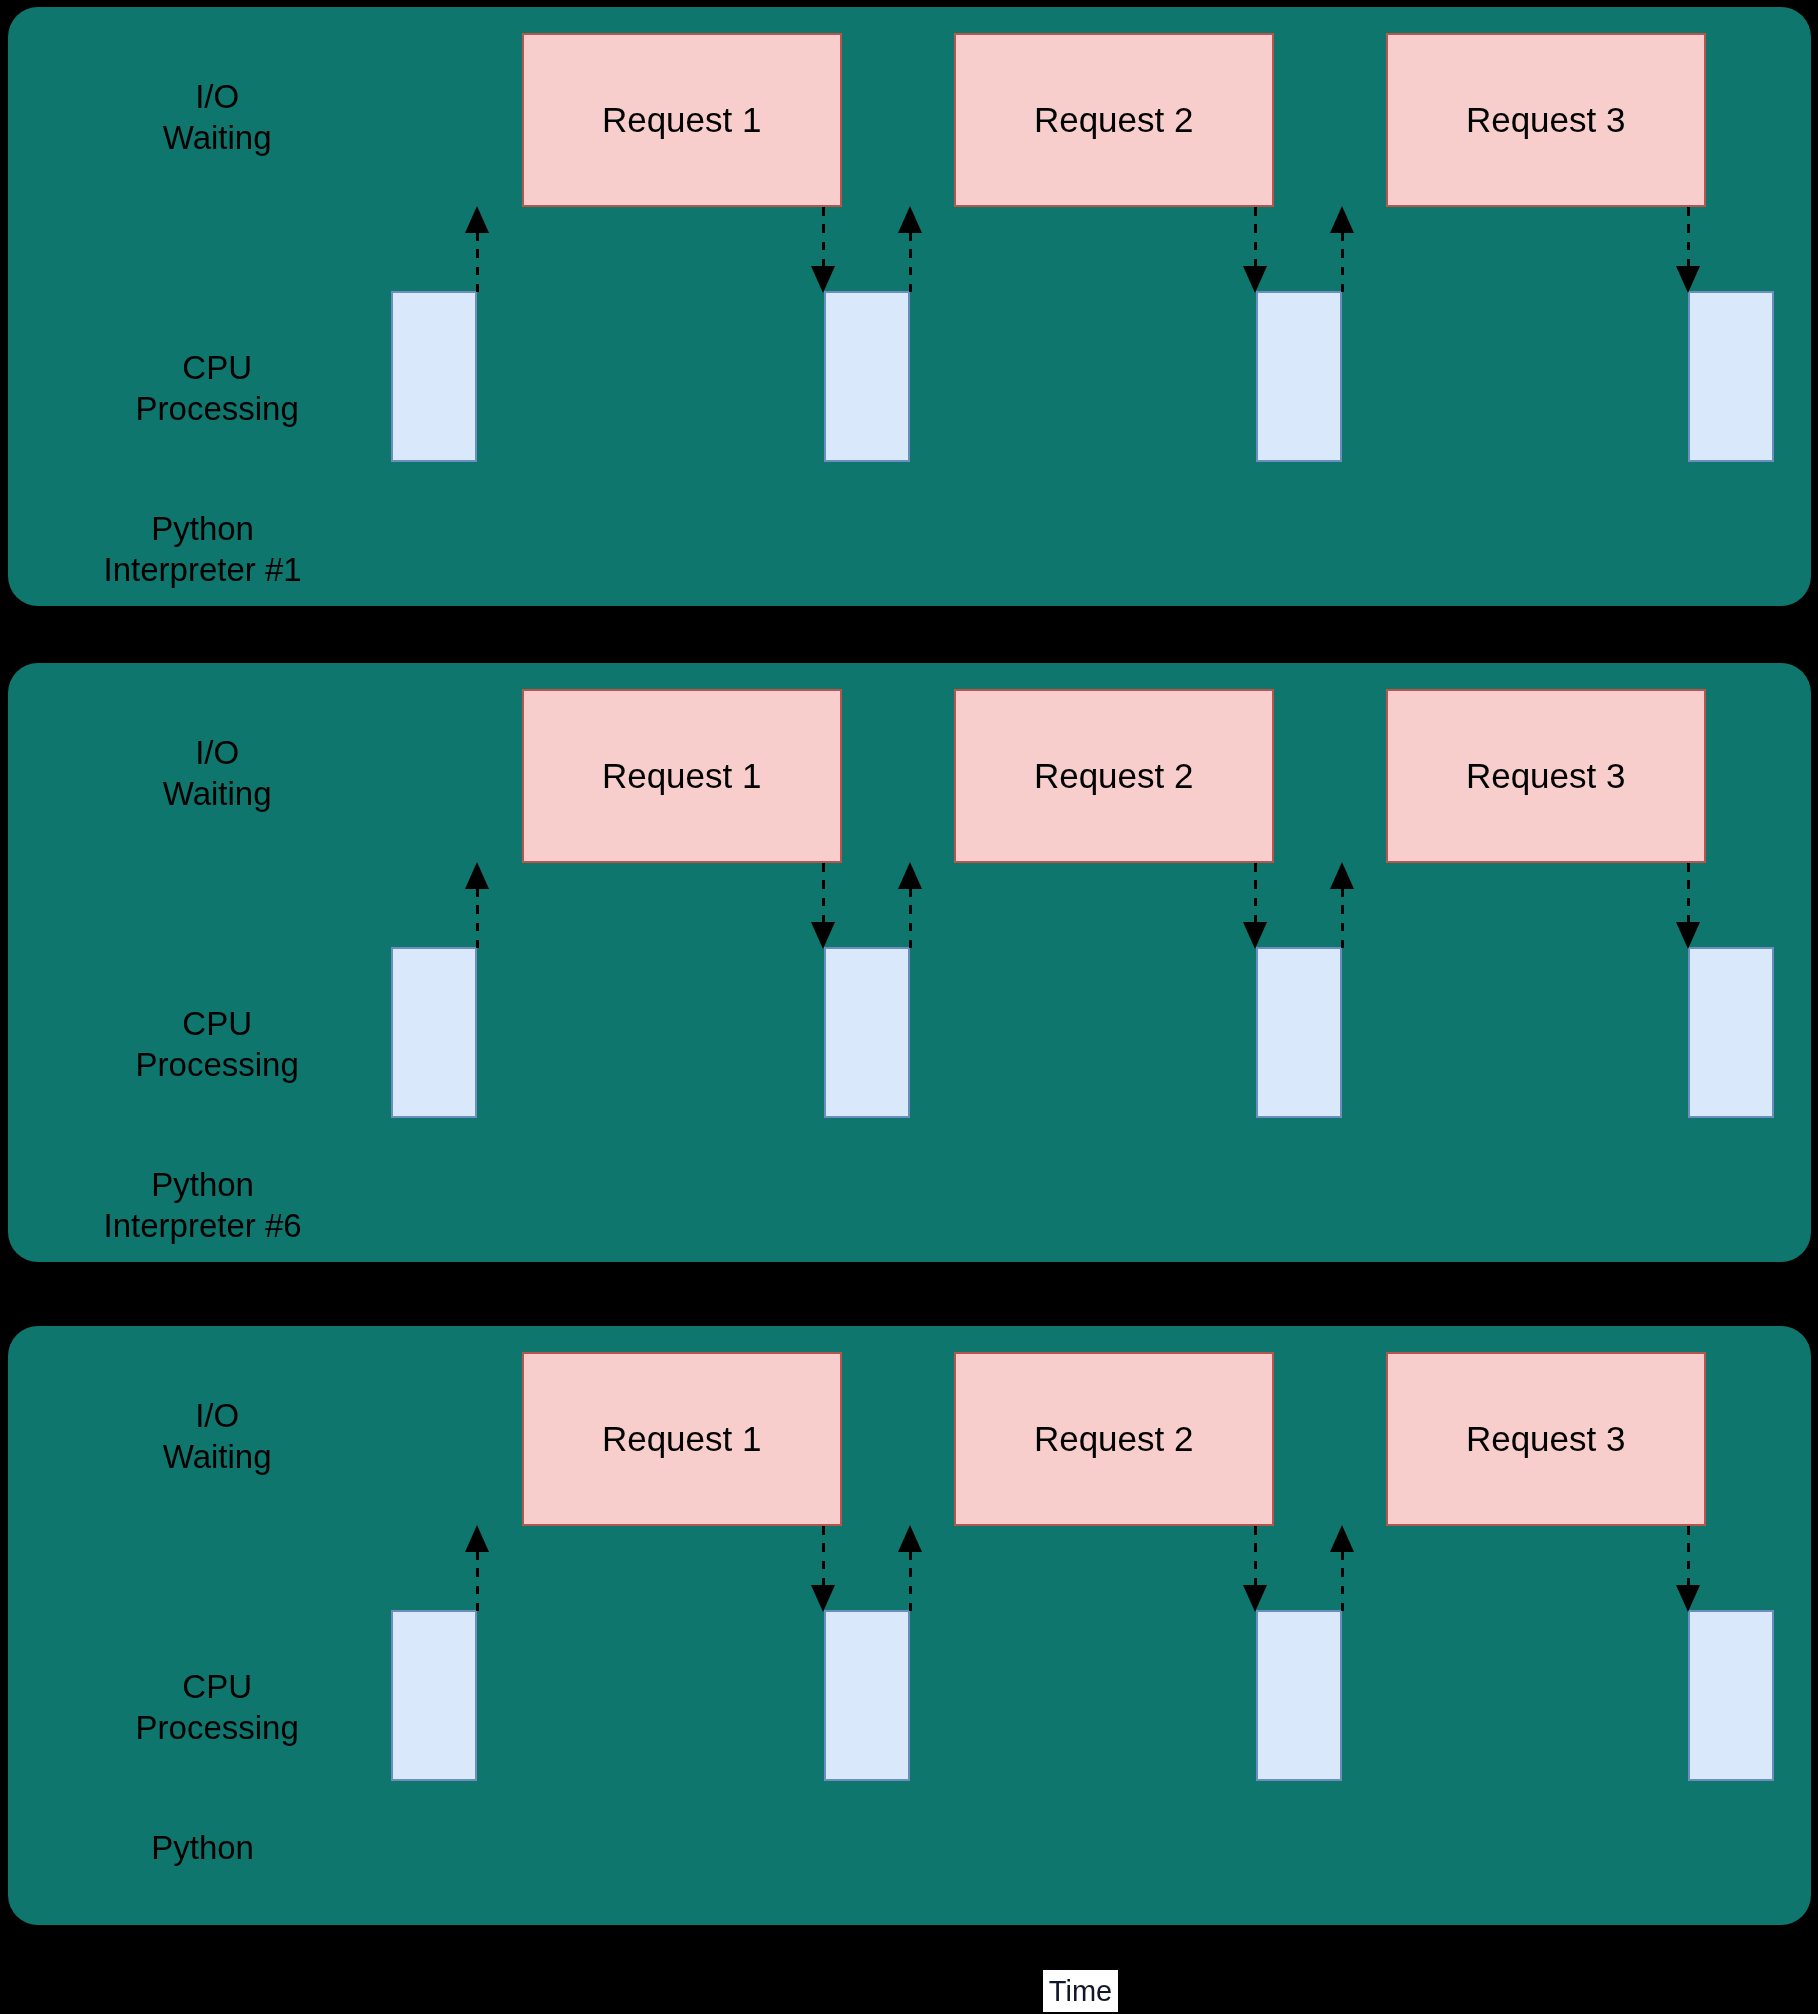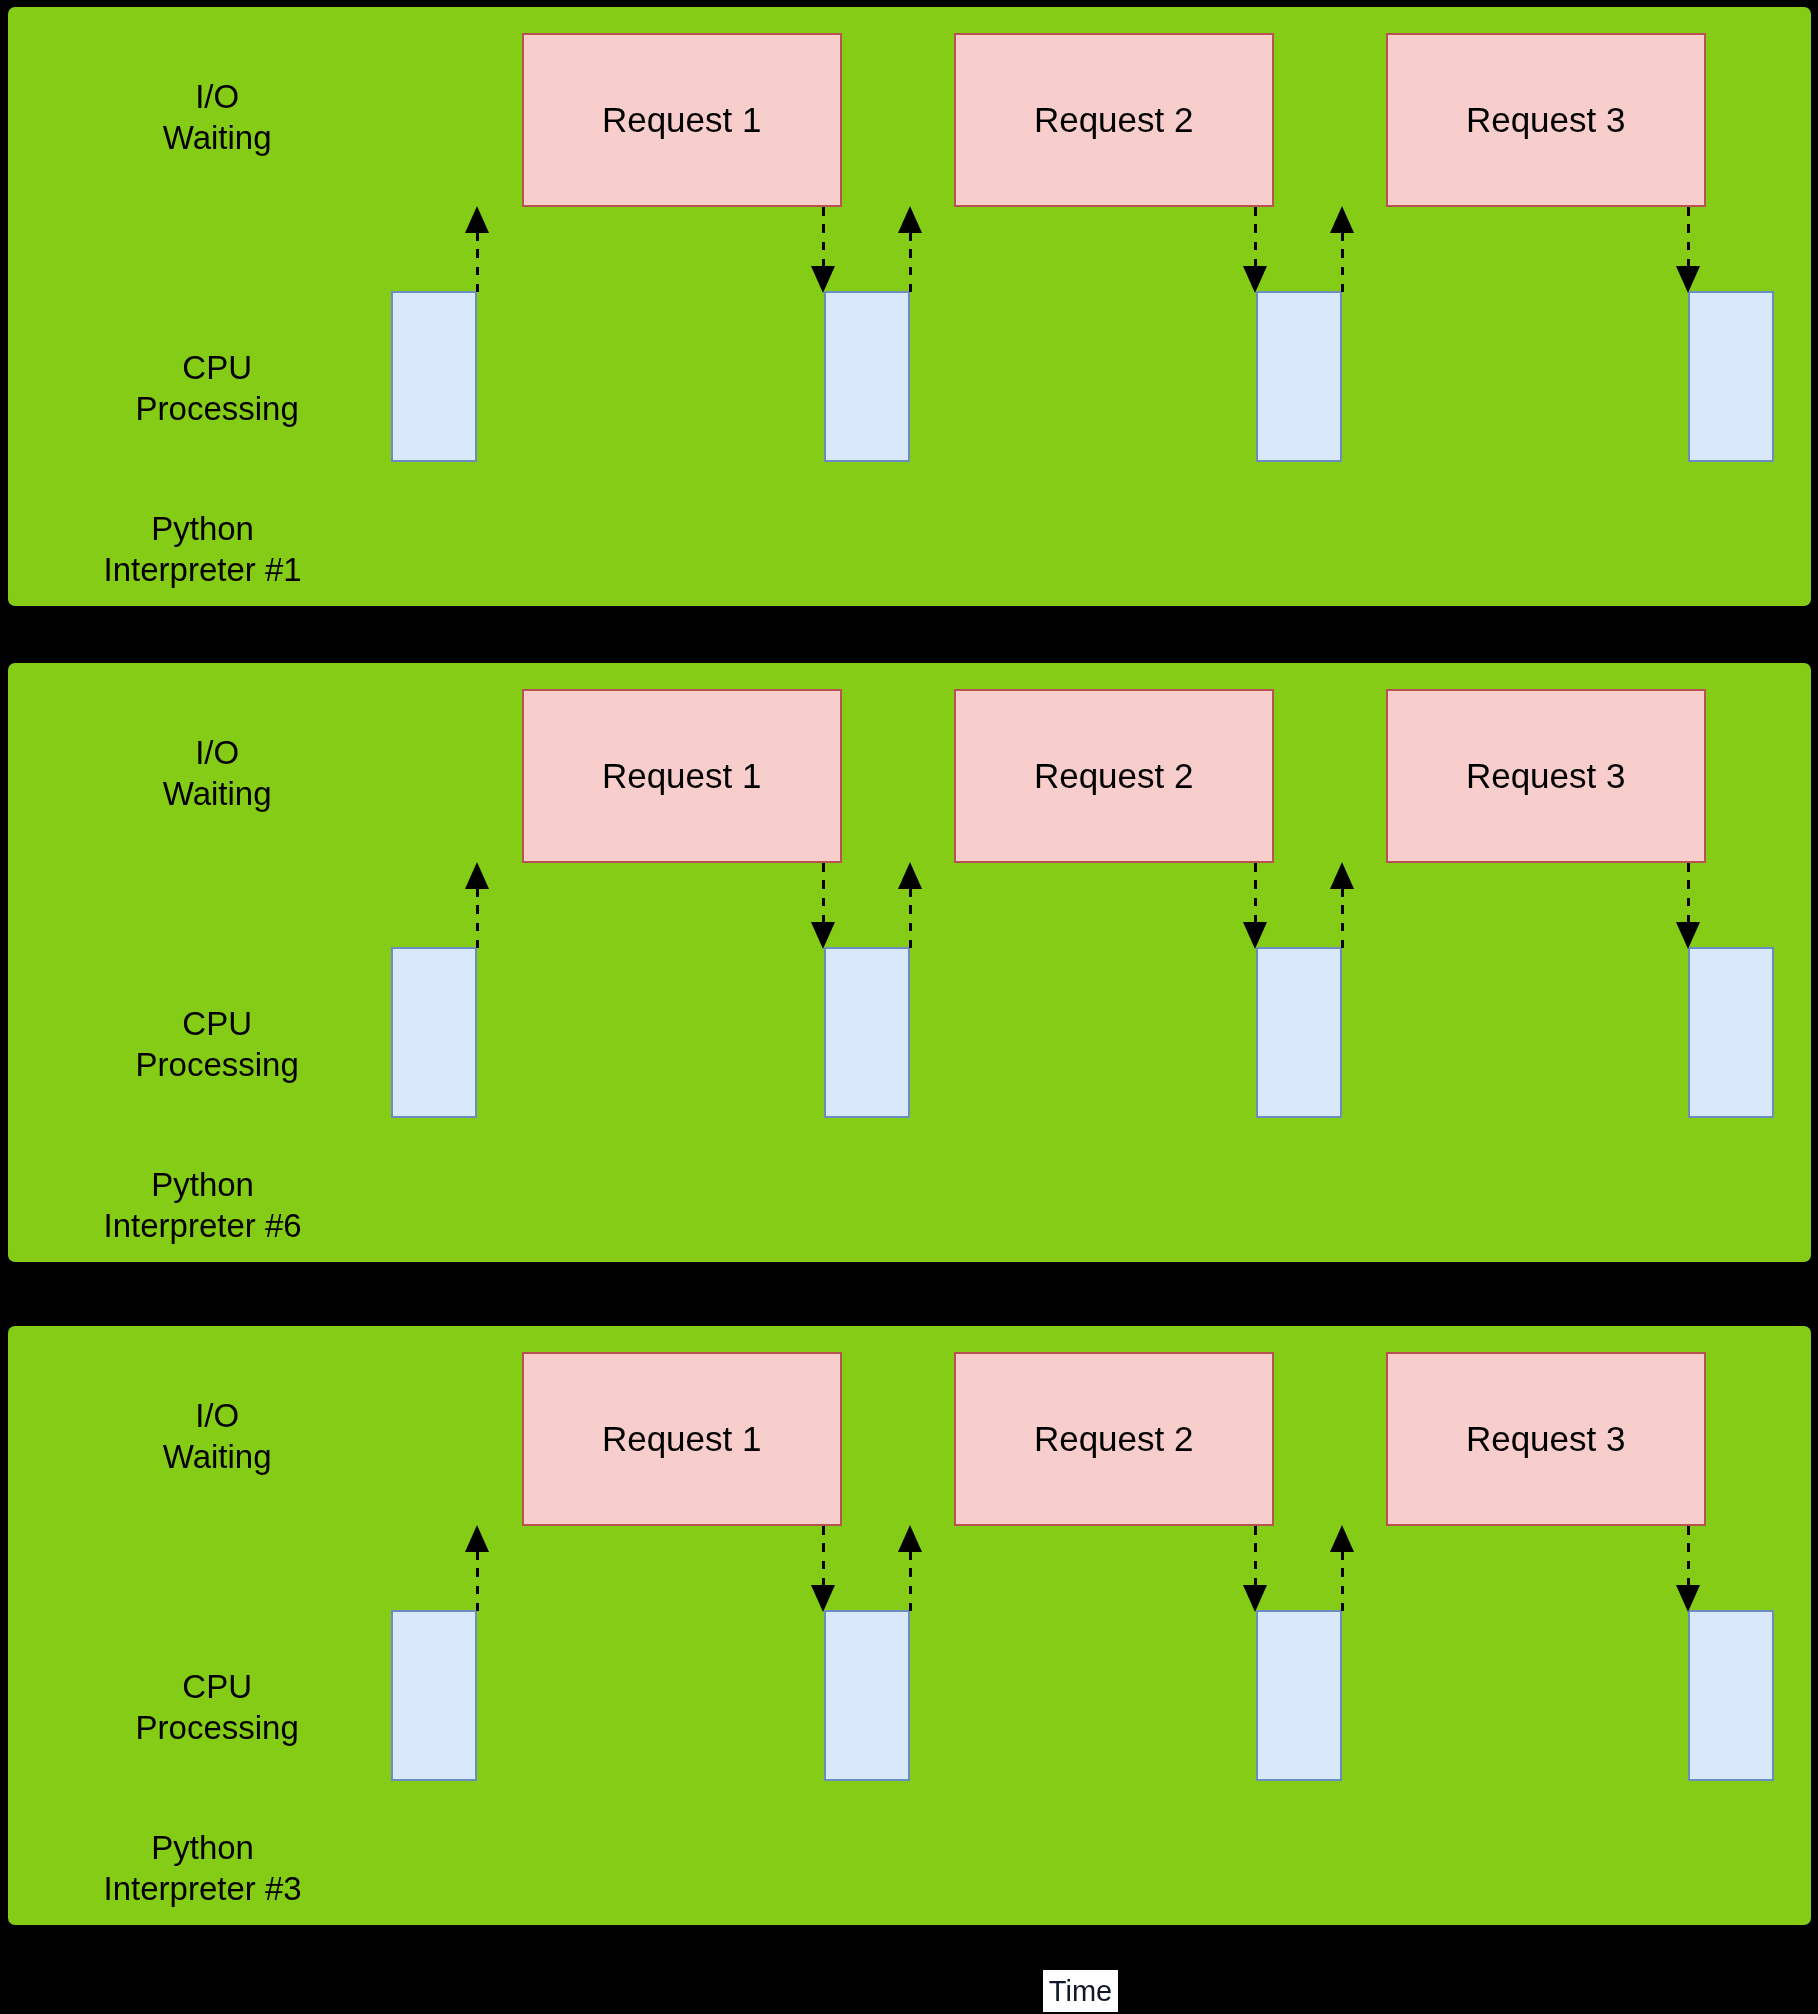--- a/index.html
+++ b/index.html
@@ -16,22 +16,22 @@
     color: #000000;
     overflow: hidden;
   }
   * { box-sizing: border-box; }
 
   .panel {
     position: absolute;
     left: 7.7px;
     width: 1803px;
     height: 599px;
-    background: #84cc16;
-    border-radius: 7px;
+    background: #0f766e;
+    border-radius: 30px;
   }
   .panel.p1 { top: 6.7px; }
   .panel.p2 { top: 663px; }
   .panel.p3 { top: 1326px; }
 
   .label {
     position: absolute;
     text-align: center;
     font-size: 33px;
     line-height: 41px;
@@ -248,21 +248,20 @@
     <div class="label io">
       <div>I/O</div>
       <div>Waiting</div>
     </div>
     <div class="label cpu">
       <div>CPU</div>
       <div>Processing</div>
     </div>
     <div class="label name">
       <div>Python</div>
-      <div>Interpreter #3</div>
     </div>
 
     <div class="request r1">
       <span>Request 1</span>
     </div>
     <div class="request r2">
       <span>Request 2</span>
     </div>
     <div class="request r3">
       <span>Request 3</span>

